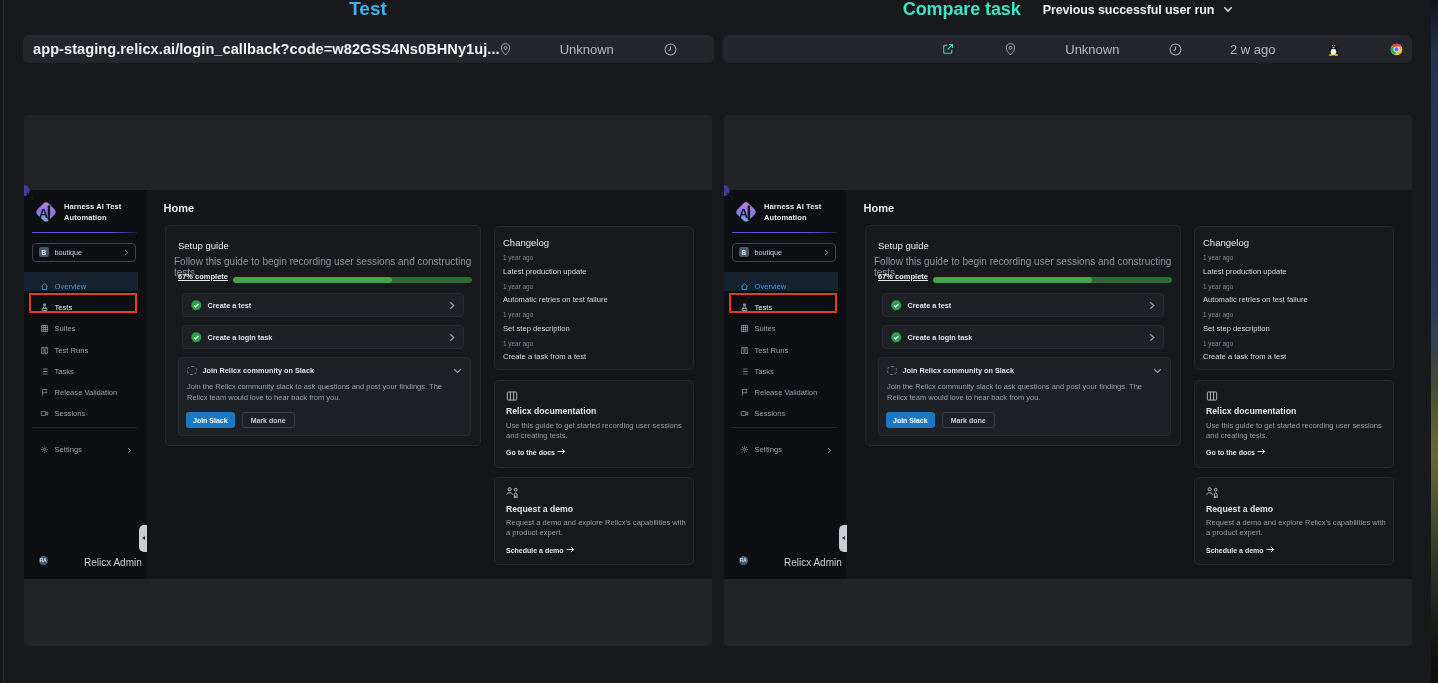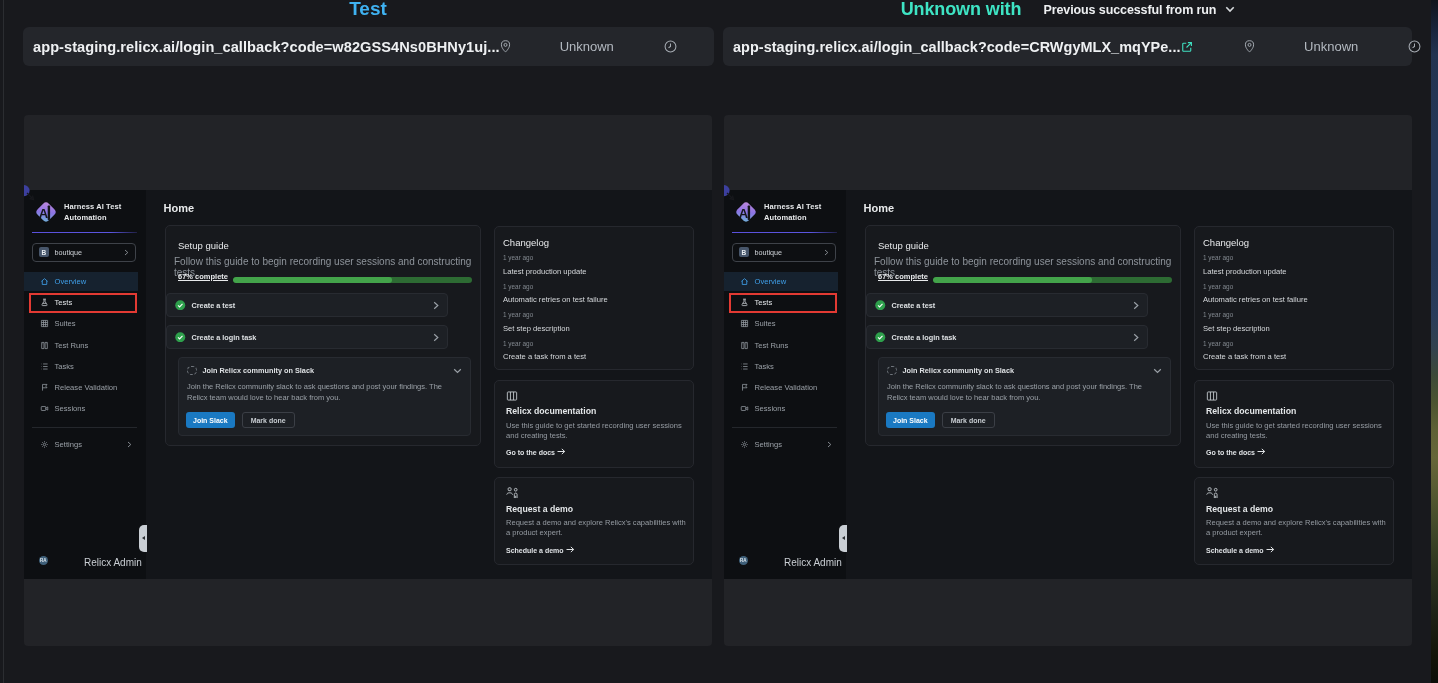--- a/index.html
+++ b/index.html
@@ -3,41 +3,41 @@
 * { margin:0; padding:0; box-sizing:border-box; }
 html,body { width:1438px; height:683px; overflow:hidden; background:#18191d;
   font-family:"Liberation Sans", sans-serif; }
 .ltitle { position:absolute; left:24px; top:-2px; width:688px; text-align:center;
   font-size:19px; font-weight:bold; color:#3fb2f1; line-height:21px; }
 .rtitle { position:absolute; left:724px; top:-1px; width:688px; display:flex;
   justify-content:center; align-items:center; height:21px; }
 .rtitle .cw { font-size:18px; letter-spacing:-0.1px; font-weight:bold; color:#3ee4c4; }
 .rtitle .prev { font-size:12.5px; letter-spacing:-0.1px; font-weight:bold; color:#eef0f2; margin-left:22px; }
 .rtitle svg { margin-left:9px; }
-.bar { position:absolute; top:27px; height:39px; background:#24262b; border-radius:6px;
+.bar { position:absolute; top:35px; height:28px; background:#24262b; border-radius:6px;
   display:flex; align-items:center; padding:0 9px 0 10px; white-space:nowrap; }
 .bar .url { font-size:var(--ufs,14.6px); font-weight:bold; color:#eef0f2; white-space:pre; letter-spacing:0.05px; }
 .bar .grp { margin-left:auto; display:flex; align-items:center; flex:none;gap:41px; }
 .bar .gtx { font-size:13px; color:#b3b9c0; }
 .shot { position:absolute; top:115px; width:688px; height:531px; background:#222327; border-radius:4px; }
 .cur { position:absolute; left:0px; top:70px; z-index:5; }
 .app { position:absolute; left:0; top:75px; width:688px; height:388.5px; background:#131519; }
 .sb { position:absolute; left:0; top:0; width:122px; height:388.5px; background:#0d0f12; }
 .logo { position:absolute; left:10.8px; top:11px; }
 .brand { position:absolute; left:40px; top:11px; font-size:7.5px; font-weight:bold;
   color:#e7e9eb; line-height:11.2px; letter-spacing:0.1px; }
 .sbline { position:absolute; left:8px; top:41.5px; width:105px; height:1.5px;
   background:linear-gradient(90deg,#5a50dc,#5a55e0 75%,rgba(90,85,224,0.25)); }
 .proj { position:absolute; left:8px; top:52.5px; width:104px; height:19px;
   border:1px solid #3e4249; border-radius:4px; display:flex; align-items:center; padding:0 6px; }
 .chip { width:9.5px; height:9.5px; background:#47566b; border-radius:2px; color:#e8ecf0;
   font-size:6.5px; font-weight:bold; display:flex; align-items:center; justify-content:center; }
 .pname { font-size:7.2px; color:#cfd3d8; margin-left:6px; }
 .proj .chev { margin-left:auto; }
-.nav { position:absolute; left:0; width:114px; height:19px; display:flex; align-items:center;
+.nav { position:absolute; left:0; width:114px; height:19px; display:flex; align-items:flex-end;
   padding-left:15.5px; font-size:7.6px; color:#9aa0a7; }
 .nav svg { margin-right:6px; flex:none; }
 .nav.act { background:#16222f; }
 .redbox { position:absolute; left:5px; top:102.7px; width:108px; height:20px;
   border:2px solid #e23a33; }
 .schev { margin-left:auto; margin-right:13px; }
 .sbline2 { position:absolute; left:8px; top:236.5px; width:105px; height:1px; background:#24272c; }
 .handle { position:absolute; left:115px; top:334.5px; width:8px; height:27px; background:#c9ced4;
   border-radius:5px 0 0 5px; display:flex; align-items:center; justify-content:center; }
 .handle span { width:0; height:0; border-right:3px solid #2a2d31; border-top:2.5px solid transparent;
@@ -48,21 +48,21 @@
 .raname { position:absolute; left:24px; top:366.7px; font-size:10px; color:#c9ced3;padding-left:36px; }
 .home { position:absolute; left:139.5px; top:11.5px; font-size:11px; font-weight:bold; color:#e8eaec; }
 .card { position:absolute; background:#17191d; border:1px solid #26282e; border-radius:5px; }
 .setup { left:141px; top:35px; width:316px; height:221px; }
 .sgtitle { position:absolute; left:12px; top:13.5px; font-size:9.5px; font-weight:500; color:#e8eaec; }
 .sgdesc { position:absolute; left:8px; top:29.5px; font-size:10px; color:#8e949b; }
 .sgpct { position:absolute; left:12px; top:46px; font-size:7.5px; font-weight:bold; color:#e8eaec;text-decoration:underline; }
 .pbar { position:absolute; left:67px; top:51px; width:239px; height:5.5px; border-radius:3px;
   background:#2d6b33; overflow:hidden; }
 .pfill { width:66.5%; height:100%; background:#43a34a; border-radius:3px; }
-.trow { position:absolute; left:0; width:282px; height:24px; background:#1d2025;
+.trow { position:absolute; left:16px; width:282px; height:24px; background:#1d2025;
   border:1px solid #282b31; border-radius:4px; display:flex; align-items:center; padding:0 8px; }
 .trow svg { flex:none; }
 .trt { font-size:7.3px; font-weight:600; color:#dde0e3; margin-left:6px; }
 .rchev { margin-left:auto; }
 .trow3 { position:absolute; left:12px; top:130.8px; width:293px; height:79px; background:#1d2025;
   border:1px solid #282b31; border-radius:4px; padding:8px; }
 .t3head { display:flex; align-items:center; }
 .dcirc { width:9.5px; height:9.5px; border:1px dashed #70767d; border-radius:50%; flex:none; }
 .t3desc { position:absolute; left:8px; top:24.5px; width:262px; font-size:7.5px; line-height:10.5px; color:#9aa0a7; }
 .btnrow { position:absolute; left:7px; top:54px; display:flex; }
@@ -82,22 +82,22 @@
 .vline { position:absolute; left:3px; top:0; width:1px; height:683px; background:#2b2d31; }
 .sliver { position:absolute; left:1431px; top:0; width:7px; height:683px;
   background:linear-gradient(180deg,#10141c 0%,#1b2740 5%,#233350 8%,#253756 20%,#253756 38%,
     #2a3c5a 46%,#33424e 51%,#3d4a38 55%,#4c5430 59%,#5f6136 63%,#666639 67%,#5a5c33 71%,
     #424a2a 77%,#2e351f 83%,#1f2418 89%,#131408 96%,#0c0d08 100%); }
 </style></head>
 <body>
 <div class="vline"></div>
 <div class="ltitle">Test</div>
 <div class="rtitle">
-    <span class="cw">Unknown with</span>
-    <span class="prev">Previous successful from run</span>
+    <span class="cw">Compare task</span>
+    <span class="prev">Previous successful user run</span>
  <svg width="10" height="7" viewBox="0 0 10 7">
       <path d="M1.3 1.3 L5 5 L8.7 1.3" stroke="#d6dadd" stroke-width="1.6" fill="none"></path>
     </svg>
 </div>
 <div class="bar" style="left:23px;width:691px">
   <span class="url">app-staging.relicx.ai/login_callback?code=w82GSS4Ns0BHNy1uj...</span>
   <span class="grp">
       <svg width="11" height="13" viewBox="0 0 22 26" fill="none" stroke="#a7adb4" stroke-width="1.9">
         <path d="M11 24 C11 24 2.8 16.6 2.8 9.6 A8.2 8.2 0 0 1 19.2 9.6 C19.2 16.6 11 24 11 24 Z"></path>
         <circle cx="11" cy="9.8" r="3"></circle>
@@ -128,21 +128,20 @@
           <path fill="#ea4335" d="M24 3a21 21 0 0 1 18.19 10.5H24a10.5 10.5 0 0 0-9.1 5.25L5.8 10.4A21 21 0 0 1 24 3z"></path>
           <path fill="#34a853" d="M5.8 10.4l9.1 8.35a10.5 10.5 0 0 0 9.1 15.75 l-5.25 9.1A21 21 0 0 1 5.8 10.4z"></path>
           <path fill="#fbbc05" d="M42.19 13.5A21 21 0 0 1 18.75 43.6L24 34.5a10.5 10.5 0 0 0 9.1-15.75z"></path>
           <circle cx="24" cy="24" r="10" fill="#fff"></circle>
           <circle cx="24" cy="24" r="8" fill="#4285f4"></circle>
         </svg>
       </span>
     </span>
 </div>
 <div class="bar" style="left:723px;width:689px;--ufs:14.45px">
-  <span class="url">app-staging.relicx.ai/login_callback?code=CRWgyMLX_mqYPe...</span>
   <span class="grp">
       <svg width="12" height="12" viewBox="0 0 24 24" fill="none" stroke="#3fe0c1" stroke-width="2.2">
         <path d="M10.5 4.5 H5.2 A1.7 1.7 0 0 0 3.5 6.2 V18.8 A1.7 1.7 0 0 0 5.2 20.5 H17.8 A1.7 1.7 0 0 0 19.5 18.8 V13.5"></path>
         <path d="M13.8 3.2 H20.8 V10.2"></path>
         <path d="M20.3 3.7 L11 13"></path>
       </svg>
       <span style="margin-left:10.5px;display:flex">
         <svg width="11" height="13" viewBox="0 0 22 26" fill="none" stroke="#a7adb4" stroke-width="1.9">
           <path d="M11 24 C11 24 2.8 16.6 2.8 9.6 A8.2 8.2 0 0 1 19.2 9.6 C19.2 16.6 11 24 11 24 Z"></path>
           <circle cx="11" cy="9.8" r="3"></circle>

